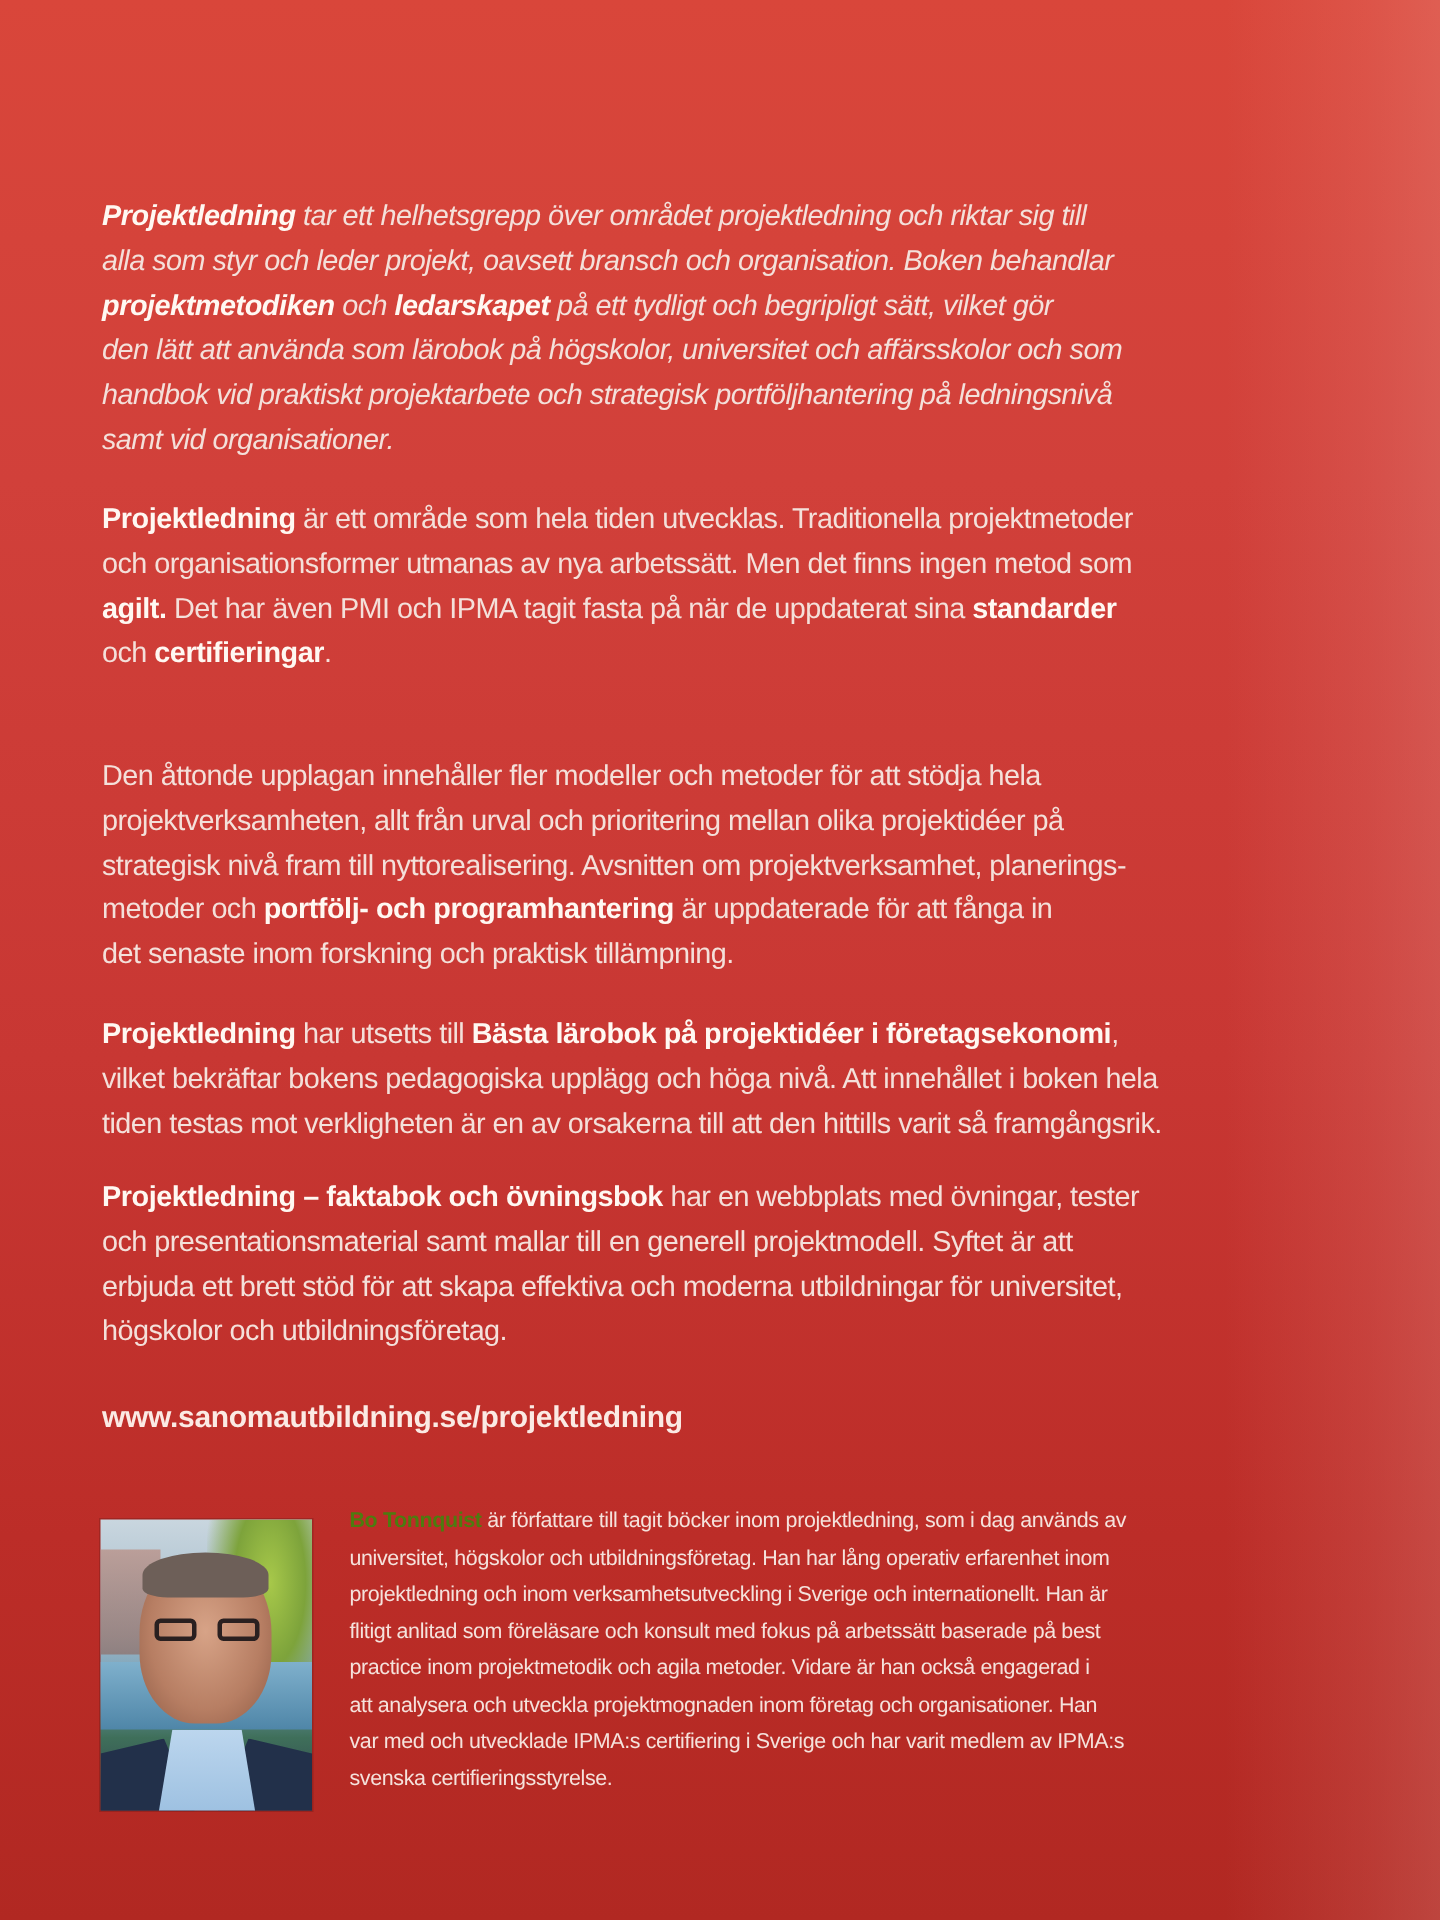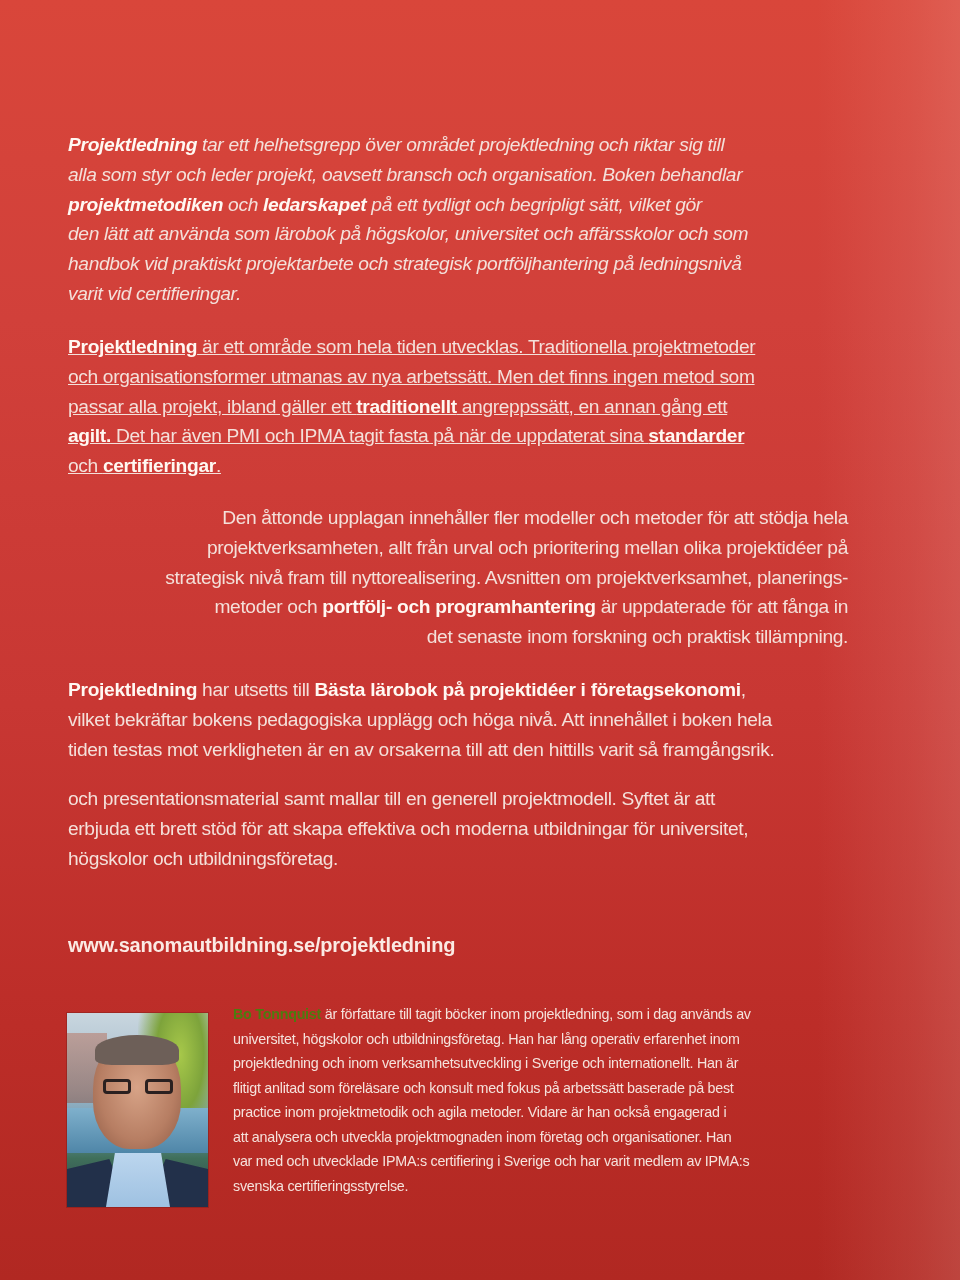--- a/index.html
+++ b/index.html
@@ -12,22 +12,22 @@
       color:#f6e6e0;
     }
     .para {
       position:absolute; left:68px; width:780px;
       font-size:19.2px; line-height:29.8px; letter-spacing:-0.35px;
       color:#f4e0da; margin:0;
     }
     .para b { color:#fff8f2; font-weight:bold; letter-spacing:-0.3px; }
     .line { display:block; white-space:nowrap; }
     #p1 { top:130px;font-style:italic; }
-    #p2 { top:332px;text-decoration:underline; }
-    #p3 { top:503px;text-align:right; }
+    #p2 { top:332px; }
+    #p3 { top:503px; }
     #p4 { top:675px; }
     #p5 { top:784px; }
     .url {
       position:absolute; left:68px; top:934px;
       font-size:20px; font-weight:bold; color:#fbeae4;
       letter-spacing:-0.2px;
     }
     .photo {
       position:absolute; left:67px; top:1013px; width:141px; height:194px;
       overflow:hidden; box-shadow:0 0 0 1px rgba(0,0,0,0.15);
@@ -59,46 +59,46 @@
   </style>
 </head>
 <body>
 
 <div class="para" id="p1">
   <span class="line"><b>Projektledning</b><span> tar ett helhetsgrepp över området projektledning och riktar sig till</span></span>
   <span class="line">alla som styr och leder projekt, oavsett bransch och organisation. Boken behandlar</span>
   <span class="line"><b>projektmetodiken</b><span> och </span><b>ledarskapet</b><span> på ett tydligt och begripligt sätt, vilket gör</span></span>
   <span class="line">den lätt att använda som lärobok på högskolor, universitet och affärsskolor och som</span>
   <span class="line">handbok vid praktiskt projektarbete och strategisk portföljhantering på ledningsnivå</span>
-  <span class="line">varit vid certifieringar.</span>
+  <span class="line">samt vid organisationer.</span>
 </div>
 
 <div class="para" id="p2">
   <span class="line"><b>Projektledning</b><span> är ett område som hela tiden utvecklas. Traditionella projektmetoder</span></span>
   <span class="line">och organisationsformer utmanas av nya arbetssätt. Men det finns ingen metod som</span>
-  <span class="line"><span>passar alla projekt, ibland gäller ett </span><b>traditionellt</b><span> angreppssätt, en annan gång ett</span></span>
   <span class="line"><b>agilt.</b><span> Det har även PMI och IPMA tagit fasta på när de uppdaterat sina </span><b>standarder</b></span>
   <span class="line"><span>och </span><b>certifieringar</b><span>.</span></span>
 </div>
 
 <div class="para" id="p3">
   <span class="line">Den åttonde upplagan innehåller fler modeller och metoder för att stödja hela</span>
   <span class="line">projektverksamheten, allt från urval och prioritering mellan olika projektidéer på</span>
   <span class="line">strategisk nivå fram till nyttorealisering. Avsnitten om projektverksamhet, planerings-</span>
   <span class="line"><span>metoder och </span><b>portfölj- och programhantering</b><span> är uppdaterade för att fånga in</span></span>
   <span class="line">det senaste inom forskning och praktisk tillämpning.</span>
 </div>
 
 <div class="para" id="p4">
   <span class="line"><b>Projektledning</b><span> har utsetts till </span><b>Bästa lärobok på projektidéer i företagsekonomi</b><span>,</span></span>
   <span class="line">vilket bekräftar bokens pedagogiska upplägg och höga nivå. Att innehållet i boken hela</span>
   <span class="line">tiden testas mot verkligheten är en av orsakerna till att den hittills varit så framgångsrik.</span>
 </div>
 
 <div class="para" id="p5">
+  <span class="line"><b>Projektledning – faktabok och övningsbok</b><span> har en webbplats med övningar, tester</span></span>
   <span class="line">och presentationsmaterial samt mallar till en generell projektmodell. Syftet är att</span>
   <span class="line">erbjuda ett brett stöd för att skapa effektiva och moderna utbildningar för universitet,</span>
   <span class="line">högskolor och utbildningsföretag.</span>
 </div>
 
 <div class="url">www.sanomautbildning.se/projektledning</div>
 
 <div class="photo" title="Portrait of Bo Tonnquist">
   <div class="bldg"></div>
   <div class="trees"></div>

